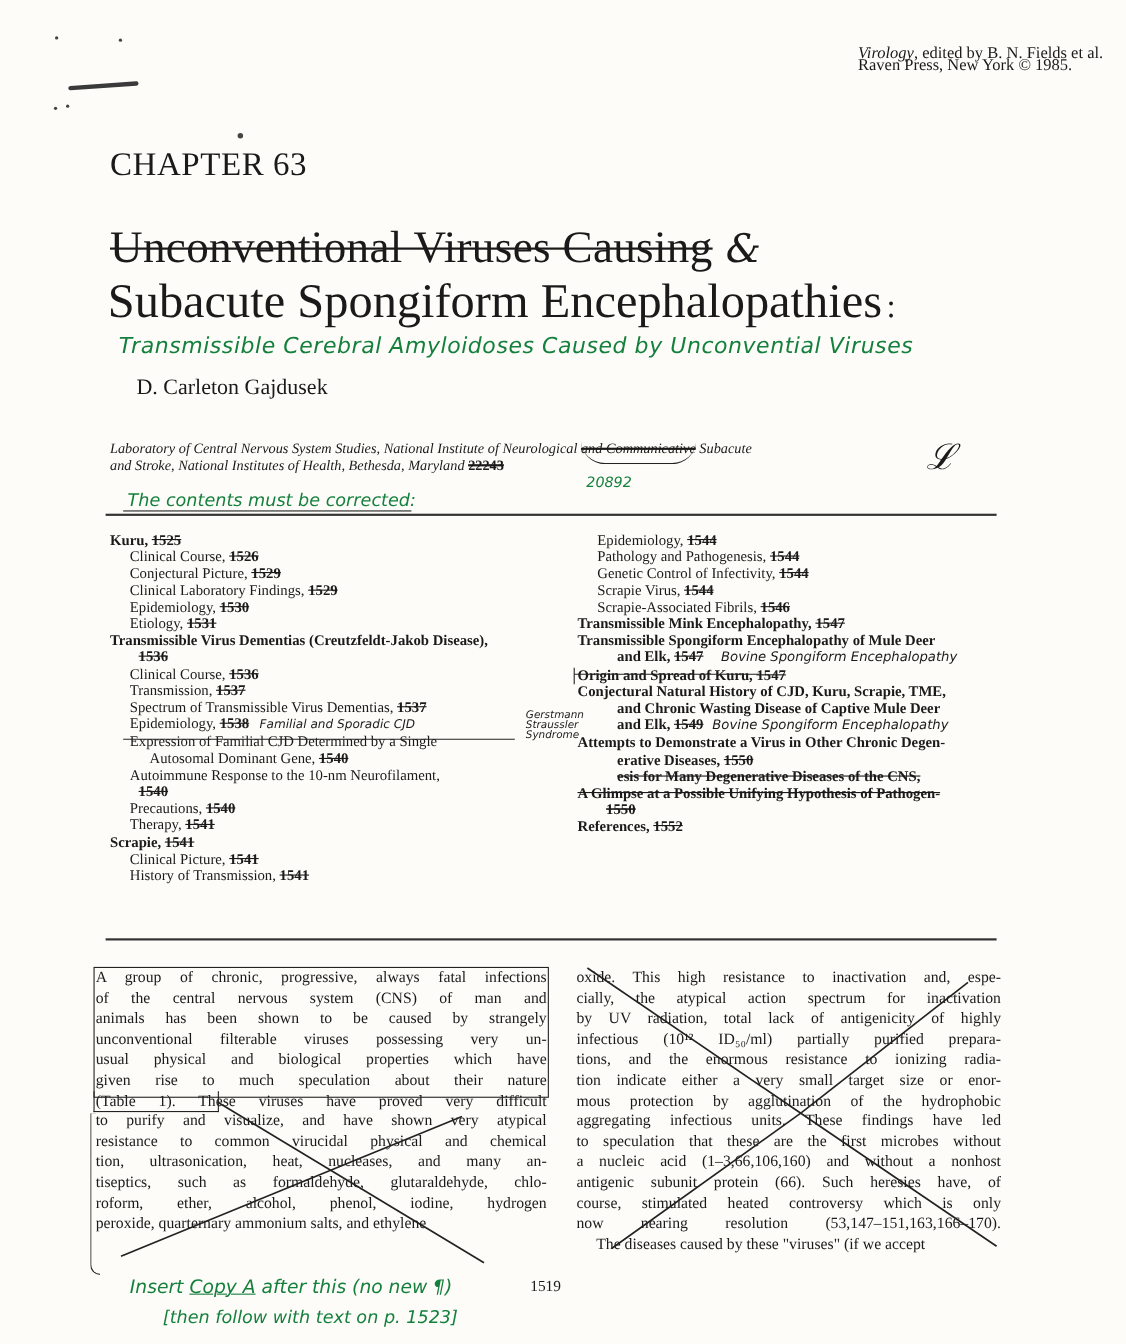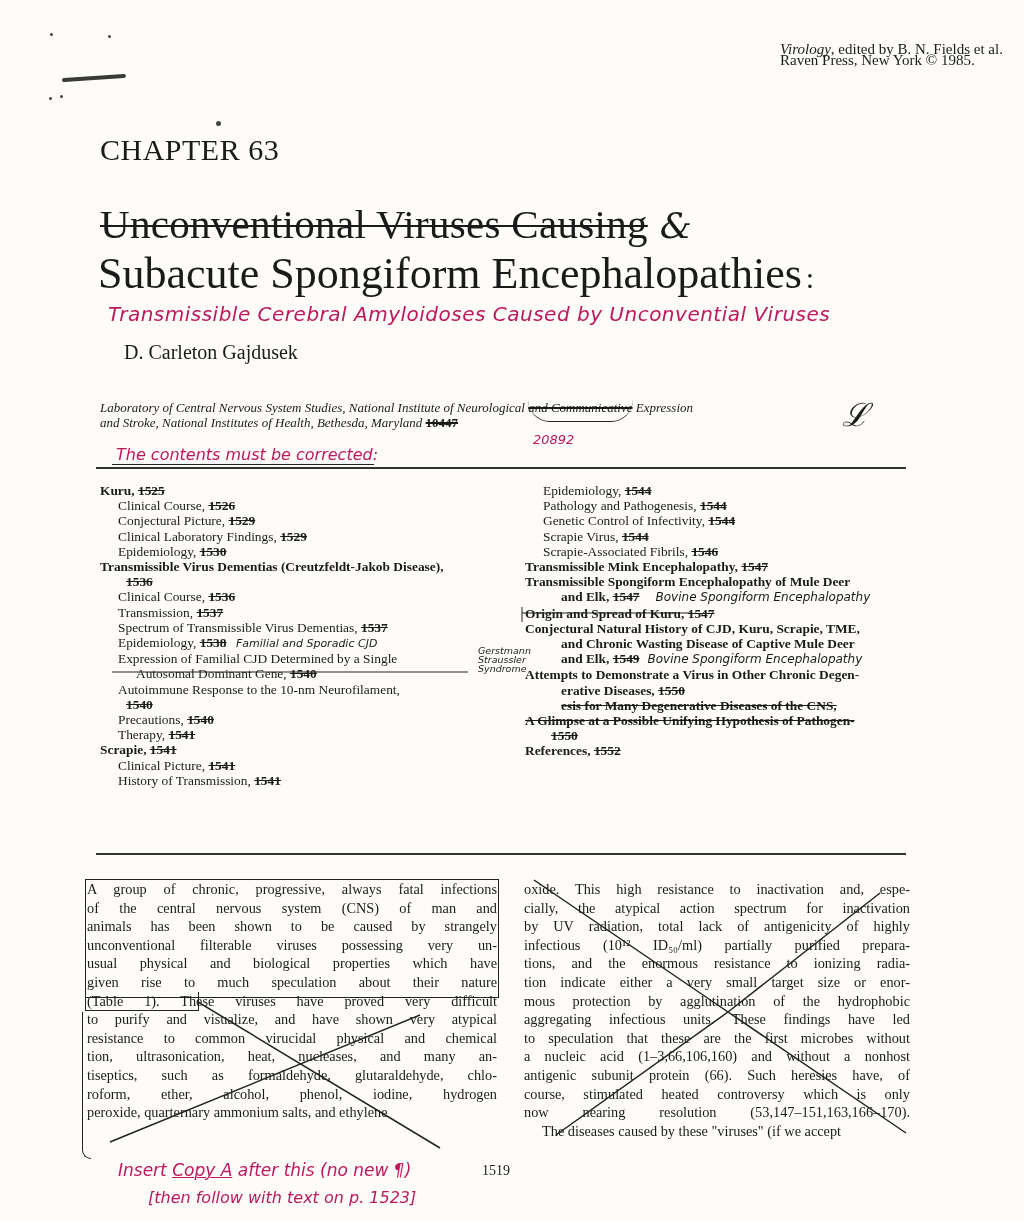--- a/index.html
+++ b/index.html
@@ -3,21 +3,21 @@
 <meta charset="utf-8">
 <style>
   html, body { margin: 0; padding: 0; }
   body {
     width: 1024px; height: 1222px; position: relative; overflow: hidden;
     background: #fdfcf8;
     font-family: "Liberation Serif", "DejaVu Serif", serif;
     color: #1a1a1a;
   }
   .abs { position: absolute; }
-  .hand { font-family: "DejaVu Sans", sans-serif; font-style: italic; color: #be185d; font-weight: 300; }
+  .hand { font-family: "DejaVu Sans", sans-serif; font-style: italic; color: #15803d; font-weight: 300; }
   .strike { text-decoration: line-through; text-decoration-thickness: 1.5px; }
   .pg { text-decoration: line-through; font-weight: bold; }
 
   #source-note { left: 780px; top: 44px; font-size: 15px; line-height: 11px; }
   #source-note .it { font-style: italic; }
 
   #speck-mark { left: 62px; top: 76px; width: 64px; height: 4px; background: #3a3a3a; transform: rotate(-4deg); border-radius: 2px; }
   .dot { position: absolute; width: 3px; height: 3px; border-radius: 50%; background: #444; }
 
   #chapter-label { left: 100px; top: 133px; font-size: 30px; letter-spacing: 0.5px; }
@@ -86,35 +86,36 @@
   <span class="t">Unconventional Viruses Causing</span><span class="mark">&amp;</span>
 </div>
 <div id="title-line2" class="abs">
   <span>Subacute Spongiform Encephalopathies</span><span style="font-size:30px;margin-left:4px">:</span>
 </div>
 <div id="subtitle-hand" class="abs hand">Transmissible Cerebral Amyloidoses Caused by Unconvential Viruses</div>
 
 <div id="author" class="abs">D. Carleton Gajdusek</div>
 
 <div id="affiliation" class="abs">
-  <div><span>Laboratory of Central Nervous System Studies, National Institute of Neurological </span><span class="strike" style="border-bottom:1px solid #222;border-radius:0 0 40px 40px;padding-bottom:6px">and Communicative</span><span> Expression</span></div>
-  <div><span>and Stroke, National Institutes of Health, Bethesda, Maryland </span><span class="strike" style="font-weight:bold;font-style:normal">10447</span></div>
+  <div><span>Laboratory of Central Nervous System Studies, National Institute of Neurological </span><span class="strike" style="border-bottom:1px solid #222;border-radius:0 0 40px 40px;padding-bottom:6px">and Communicative</span><span> Subacute</span></div>
+  <div><span>and Stroke, National Institutes of Health, Bethesda, Maryland </span><span class="strike" style="font-weight:bold;font-style:normal">22243</span></div>
 </div>
 <div id="affil-mark" class="abs">ℒ</div>
 <div id="zip-hand" class="abs hand">20892</div>
 <div id="correct-note" class="abs hand">The contents must be corrected:</div>
 <div id="correct-underline" class="abs"></div>
 <div id="rule-top" class="abs"></div>
 
 <div id="toc-left" class="abs toc">
     <div class="ent l0"><span>Kuru, </span><span class="pg">1525</span></div>
     <div class="ent l1"><span>Clinical Course, </span><span class="pg">1526</span></div>
     <div class="ent l1"><span>Conjectural Picture, </span><span class="pg">1529</span></div>
     <div class="ent l1"><span>Clinical Laboratory Findings, </span><span class="pg">1529</span></div>
     <div class="ent l1"><span>Epidemiology, </span><span class="pg">1530</span></div>
+    <div class="ent l1"><span>Etiology, </span><span class="pg">1531</span></div>
     <div class="ent l0"><span>Transmissible Virus Dementias (Creutzfeldt-Jakob Disease),</span></div>
     <div class="ent l0 cont1"><span class="pg">1536</span></div>
     <div class="ent l1"><span>Clinical Course, </span><span class="pg">1536</span></div>
     <div class="ent l1"><span>Transmission, </span><span class="pg">1537</span></div>
     <div class="ent l1"><span>Spectrum of Transmissible Virus Dementias, </span><span class="pg">1537</span></div>
     <div class="ent l1"><span>Epidemiology, </span><span class="pg">1538</span><span class="hnote" style="margin-left: 6px;">  Familial and Sporadic CJD</span></div>
     <div class="hnote" style="position: absolute; left: 378px; top: 163.2px; font-size: 9.5px; width: 60px; line-height: 9px;">Gerstmann Straussler Syndrome</div>
     <div class="ent l1"><span>Expression of Familial CJD Determined by a Single</span></div>
     <div class="ent cont"><span>Autosomal Dominant Gene, </span><span class="pg">1540</span></div>
     <div class="ent l1"><span>Autoimmune Response to the 10-nm Neurofilament,</span></div>

